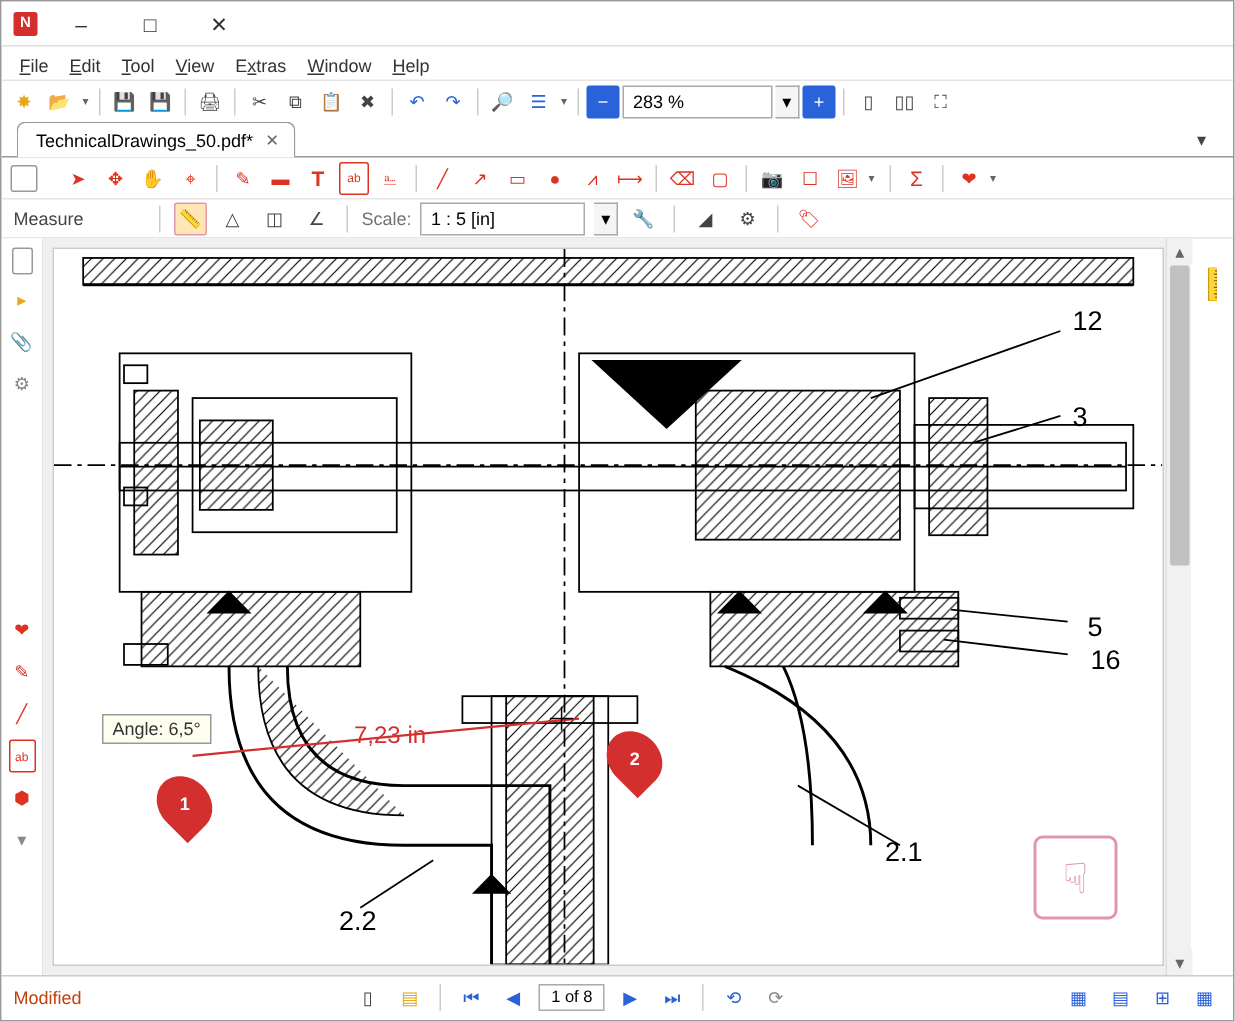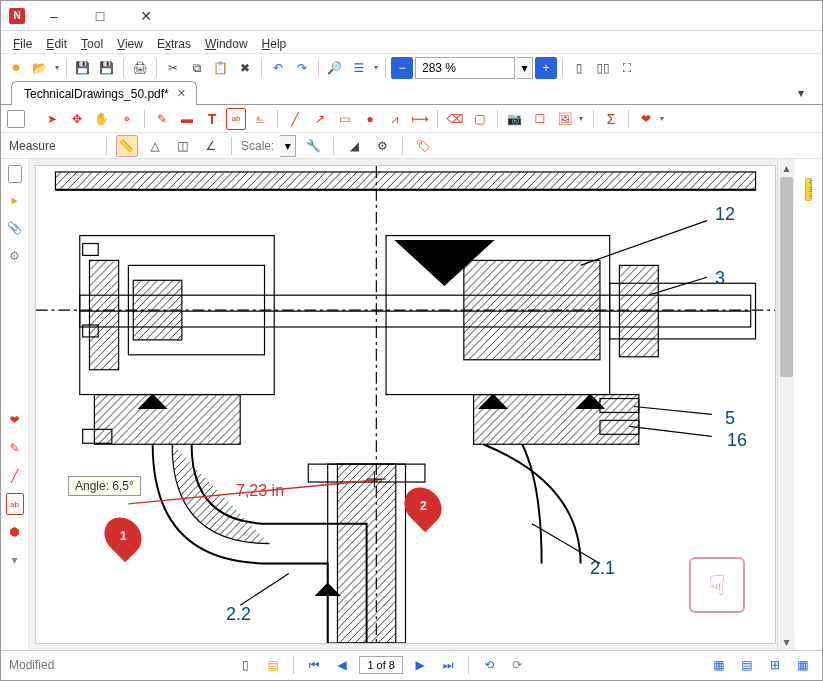--- a/index.html
+++ b/index.html
@@ -30,27 +30,27 @@
 .side-item{width:22px;height:22px;display:flex;align-items:center;justify-content:center;border-radius:2px}
 .canvas-wrap{flex:1;position:relative;background:#f0f0f0}
 .canvas{position:absolute;inset:6px 18px 6px 6px;background:#fff;border:1px solid #ccc;overflow:hidden}
 .vscroll{position:absolute;right:0;top:0;bottom:0;width:17px;background:#f1f1f1;border-left:1px solid #ddd}
 .vscroll .arrow{position:absolute;left:0;width:17px;height:17px;display:flex;align-items:center;justify-content:center;color:#666;background:#f1f1f1}
 .vscroll .up{top:0}.vscroll .down{bottom:0}
 .vscroll .thumb{position:absolute;left:2px;top:18px;width:13px;height:200px;background:#c1c1c1;border-radius:2px}
 .right-tools{width:28px;display:flex;flex-direction:column;align-items:center;padding-top:20px}
 .ruler-ico{transform:rotate(45deg);color:#d32f2f;font-size:18px}
 .statusbar{height:28px;border-top:1px solid #ccc;display:flex;align-items:center;padding:0 8px;gap:6px;background:#fff}
-.statusbar .stat{color:#737373}
+.statusbar .stat{color:#c2410c}
 .statusbar .spacer{flex:1}
 .page-field{width:44px;height:18px;border:1px solid #aaa;text-align:center;font-size:11px;padding:1px 0}
 
 .drawing{position:absolute;inset:0}
 .drawing svg{position:absolute;inset:0;width:100%;height:100%}
-.callout{position:absolute;color:#0c4a6e;font-size:18px}
+.callout{position:absolute;color:#000000;font-size:18px}
 .pin{position:absolute;width:34px;height:40px;background:#d32f2f;border-radius:50% 50% 50% 0;transform:rotate(-45deg);display:flex;align-items:center;justify-content:center;color:#fff;font-size:18px;font-weight:bold}
 .pin span{transform:rotate(45deg)}
 .dim-label{position:absolute;color:#d32f2f;font-size:16px;font-weight:500}
 .tooltip{position:absolute;background:#fffff0;border:1px solid #999;padding:2px 6px;font-size:12px;color:#333}
 .hand{position:absolute;right:30px;bottom:30px;width:56px;height:56px;border:2px solid #d9a;border-radius:6px;display:flex;align-items:center;justify-content:center;color:#d9a;font-size:28px}
 </style>
 </head>
 <body>
 
 <div class="titlebar">
@@ -152,20 +152,23 @@
 
 <div class="measurebar">
   <div class="mlabel">Measure</div>
   <div class="sep"></div>
   <div class="tb" style="background:#ffe7b5;border:1px solid #d9a">📏</div>
   <div class="tb">△</div>
   <div class="tb">◫</div>
   <div class="tb">∠</div>
   <div class="sep"></div>
   <div style="color:#737373">Scale:</div>
+  <div class="scale-field">
+      <span>1 : 5 [in]</span>
+    </div>
   <div class="dropbtn">▾</div>
   <div class="tb">🔧</div>
   <div class="sep"></div>
   <div class="tb">◢</div>
   <div class="tb">⚙</div>
   <div class="sep"></div>
   <div class="tb" style="color:#d32">🏷</div>
 </div>
 
 <div class="workspace">

